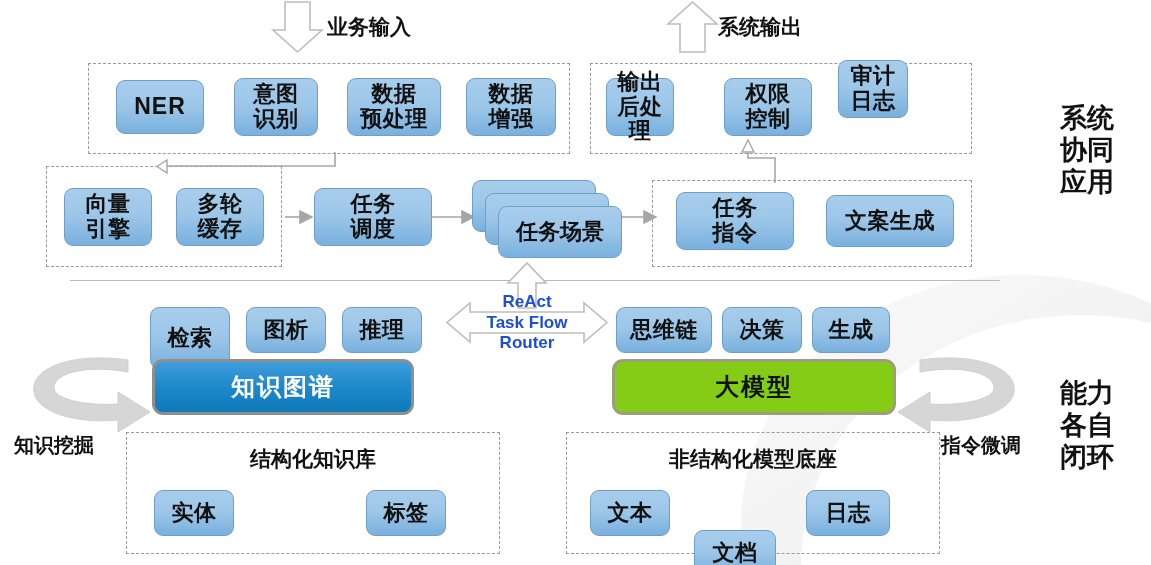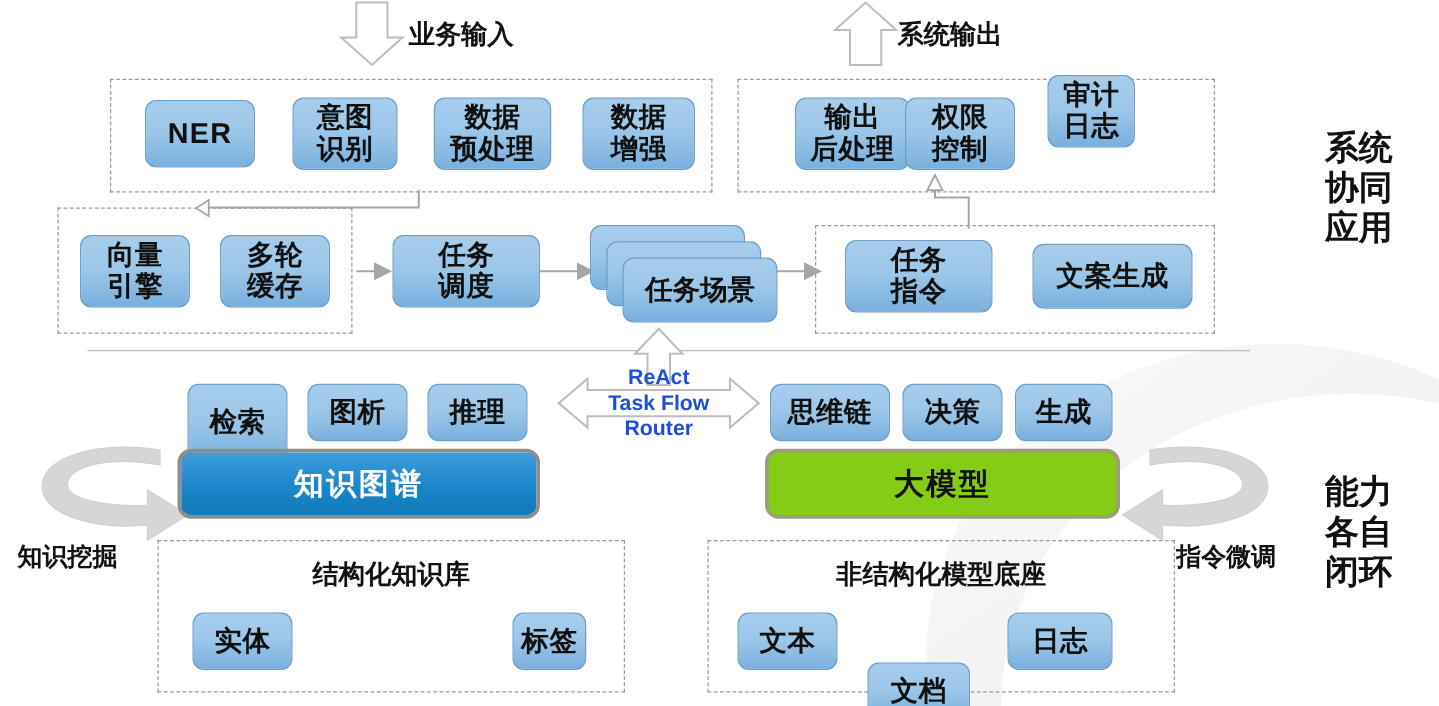--- a/index.html
+++ b/index.html
@@ -172,21 +172,21 @@
 
   <div class="node" style="left:466px;top:78px;width:90px;height:58px;">
     <span style="display:block">
       <span>数据</span><br>
       <span>增强</span>
     </span>
   </div>
 
   <div class="group" style="left:590px;top:63px;width:380px;height:89px;"></div>
 
-  <div class="node" style="left:636px;top:78px;width:92px;height:58px;">
+  <div class="node" style="left:606px;top:78px;width:68px;height:58px;">
     <span style="display:block">
       <span>输出</span><br>
       <span>后处理</span>
     </span>
   </div>
 
   <div class="node" style="left:724px;top:78px;width:88px;height:58px;">
     <span style="display:block">
       <span>权限</span><br>
       <span>控制</span>
@@ -251,42 +251,42 @@
   <div class="router-text" style="left:467px;top:292px;">
     <div>ReAct</div>
     <div>Task Flow</div>
     <div>Router</div>
   </div>
 
   <div class="node" style="left:150px;top:307px;width:80px;height:62px;">检索</div>
   <div class="node" style="left:246px;top:307px;width:80px;height:46px;">图析</div>
   <div class="node" style="left:342px;top:307px;width:80px;height:46px;">推理</div>
 
-  <div class="kg" style="left:142px;top:359px;width:290px;height:56px;">知识图谱</div>
+  <div class="kg" style="left:152px;top:359px;width:262px;height:56px;">知识图谱</div>
 
   <div class="node" style="left:722px;top:307px;width:80px;height:46px;">决策</div>
   <div class="node" style="left:616px;top:307px;width:96px;height:46px;">思维链</div>
   <div class="node" style="left:812px;top:307px;width:78px;height:46px;">生成</div>
 
   <div class="llm" style="left:612px;top:359px;width:284px;height:56px;">大模型</div>
 
   <div class="txt label-mid" style="left:14px;top:432px;">知识挖掘</div>
   <div class="txt label-mid" style="left:941px;top:432px;">指令微调</div>
 
   <div class="side-label" style="left:1047px;top:378px;">
     <div>能力</div>
     <div>各自</div>
     <div>闭环</div>
   </div>
 
   <div class="group" style="left:126px;top:432px;width:372px;height:120px;">
     <div class="base-title" style="left:0;top:12px;">结构化知识库</div>
   </div>
   <div class="node" style="left:154px;top:490px;width:80px;height:46px;">实体</div>
-  <div class="node" style="left:366px;top:490px;width:59px;height:46px;margin-left:44px;">标签</div>
+  <div class="node" style="left:366px;top:490px;width:80px;height:46px;">标签</div>
 
   <div class="group" style="left:566px;top:432px;width:372px;height:120px;">
     <div class="base-title" style="left:0;top:12px;">非结构化模型底座</div>
   </div>
   <div class="node" style="left:590px;top:490px;width:80px;height:46px;">文本</div>
   <div class="node" style="left:694px;top:490px;width:82px;height:46px;margin-top:40px;">文档</div>
   <div class="node" style="left:806px;top:490px;width:84px;height:46px;">日志</div>
 
 </div>
 

